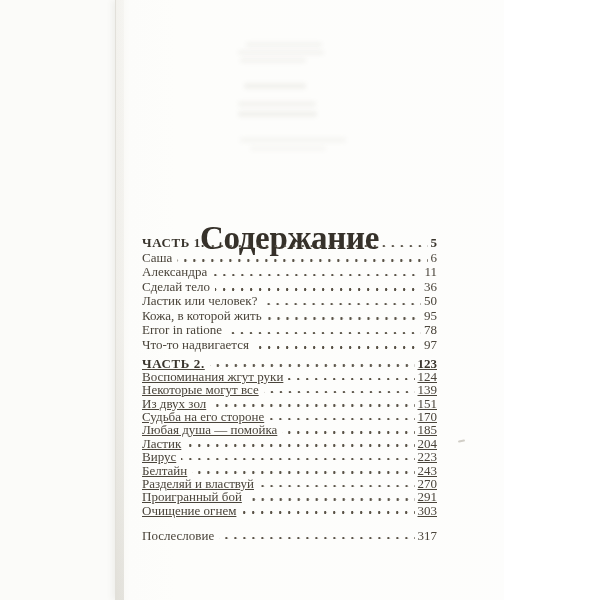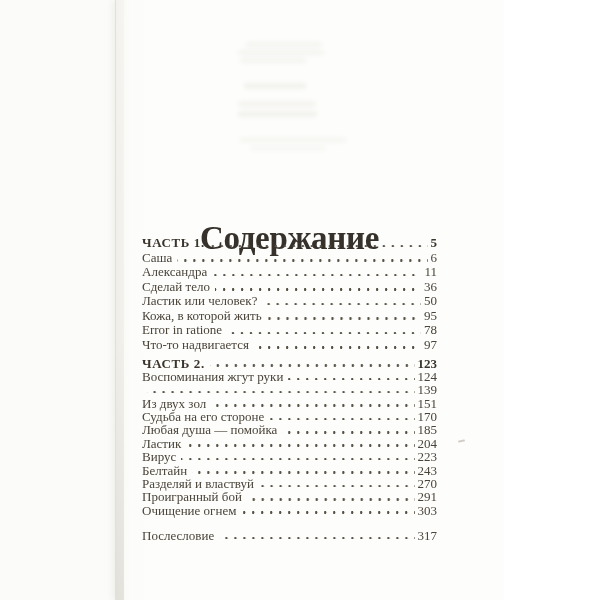--- a/index.html
+++ b/index.html
@@ -39,21 +39,21 @@
     color:#36312a;letter-spacing:-0.3px;
   }
   .toc{
     position:absolute;left:26px;top:236px;width:295px;
     font-size:13px;color:#4a443a;
   }
   .section{display:block;}
   .s1{line-height:14.5px;}
   .s1 .row{height:14.5px;}
   .s2{line-height:13.4px;margin-top:4.5px;}
-  .s2 .row{height:13.4px;}
+  .s2 .row{height:13.4px;text-decoration:underline;}
   .footer-wrap{line-height:13.4px;margin-top:12px;}
   .footer-wrap .row{height:13.4px;}
   .row{display:flex;align-items:baseline;}
   .row .t{white-space:nowrap;}
   .row .dots{
     flex:1;height:2.6px;align-self:flex-end;margin:0 3px 3.2px 5px;
     background-image:radial-gradient(circle at 1.2px 1.3px,#575044 1.05px,rgba(87,80,68,0) 1.4px);
     background-size:9px 2.6px;background-repeat:repeat-x;background-position:right bottom;
   }
   .row .p{white-space:nowrap;}
@@ -128,20 +128,21 @@
             <span class="t">ЧАСТЬ 2.</span>
             <span class="dots"></span>
             <span class="p">123</span>
           </div>
           <div class="row">
             <span class="t">Воспоминания жгут руки</span>
             <span class="dots"></span>
             <span class="p">124</span>
           </div>
           <div class="row">
+            <span class="t">Некоторые могут все</span>
             <span class="dots"></span>
             <span class="p">139</span>
           </div>
           <div class="row">
             <span class="t">Из двух зол</span>
             <span class="dots"></span>
             <span class="p">151</span>
           </div>
           <div class="row">
             <span class="t">Судьба на его стороне</span>

